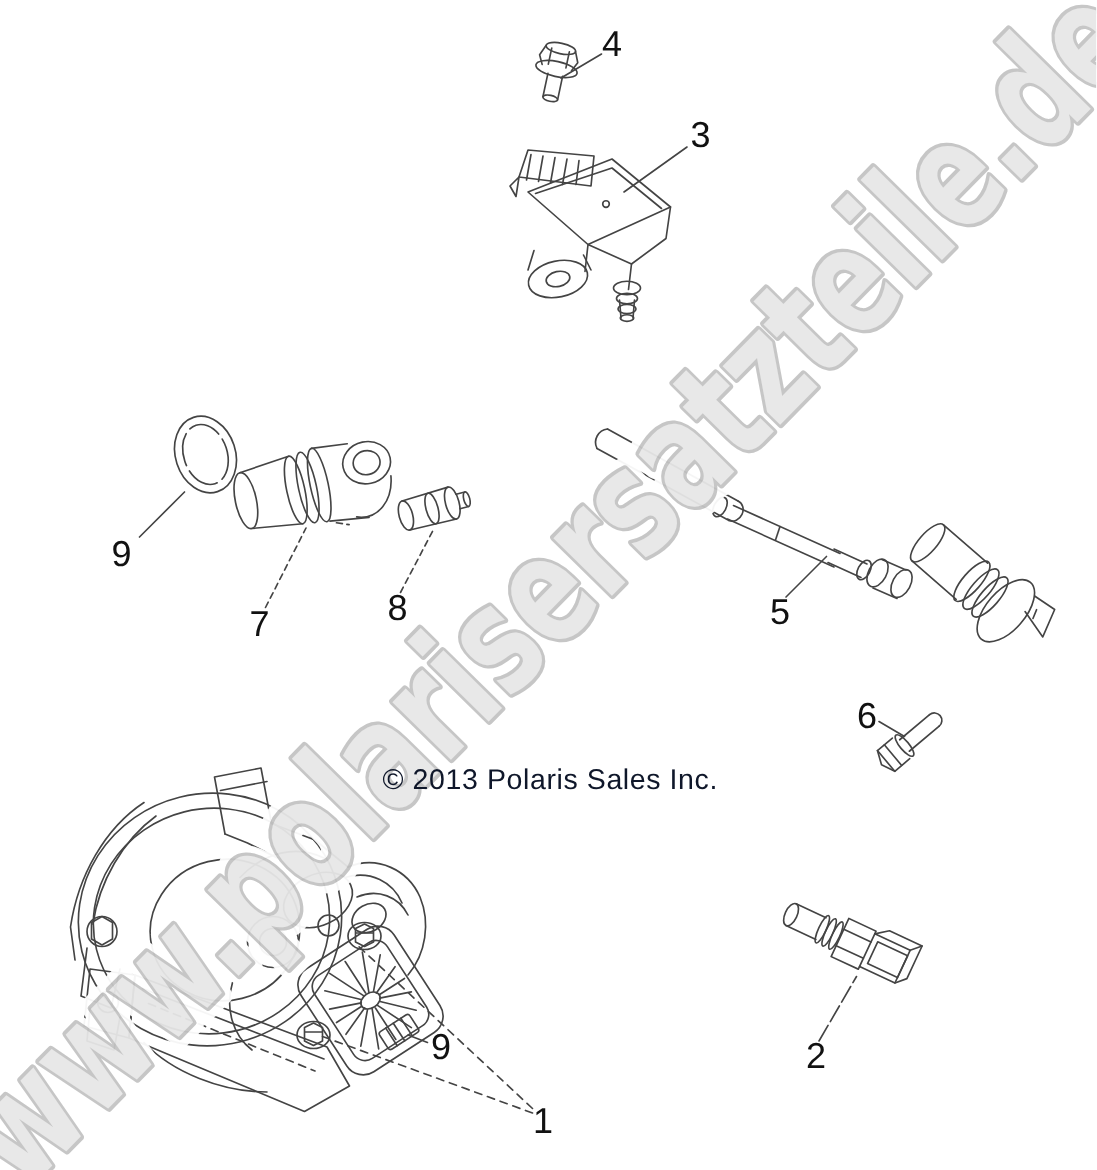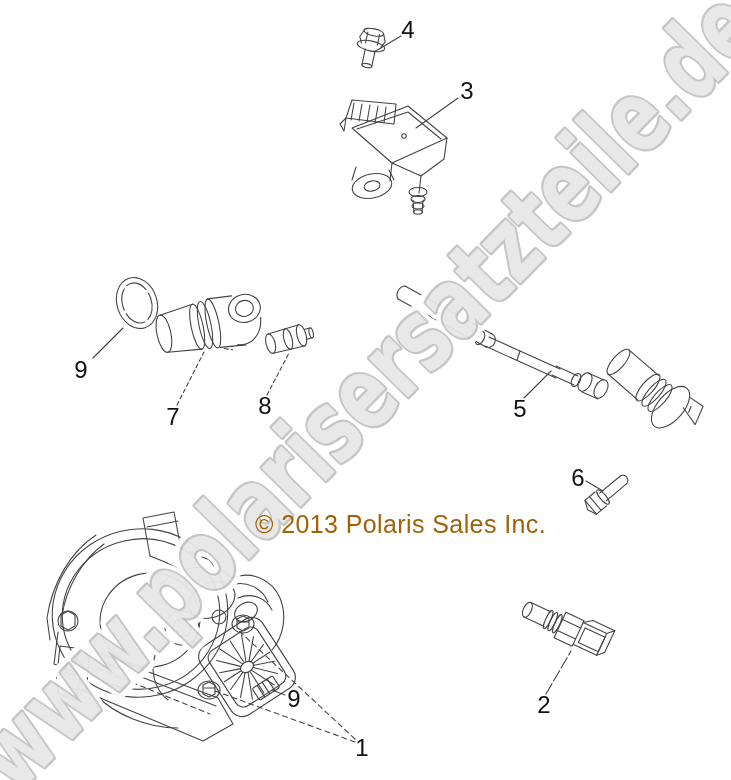--- a/index.html
+++ b/index.html
@@ -14,21 +14,21 @@
   svg.wm{position:absolute;left:0;top:0;z-index:2;pointer-events:none;}
   .callout{
     position:absolute;z-index:3;
     transform:translate(-50%,-50%);
     font-size:24px;line-height:1;color:#111111;
     font-family:"Liberation Sans", sans-serif;
   }
   .copyright{
     position:absolute;z-index:3;
     left:255px;top:510px;
-    font-size:25px;color:#a16207;letter-spacing:.4px;
+    font-size:19px;color:#0f172a;letter-spacing:.4px;
     font-family:"Liberation Sans", sans-serif;
     white-space:nowrap;
   }
   .wm-text{
     font-family:"DejaVu Sans", sans-serif;
     font-weight:bold;
   }
 </style>
 </head>
 <body>

